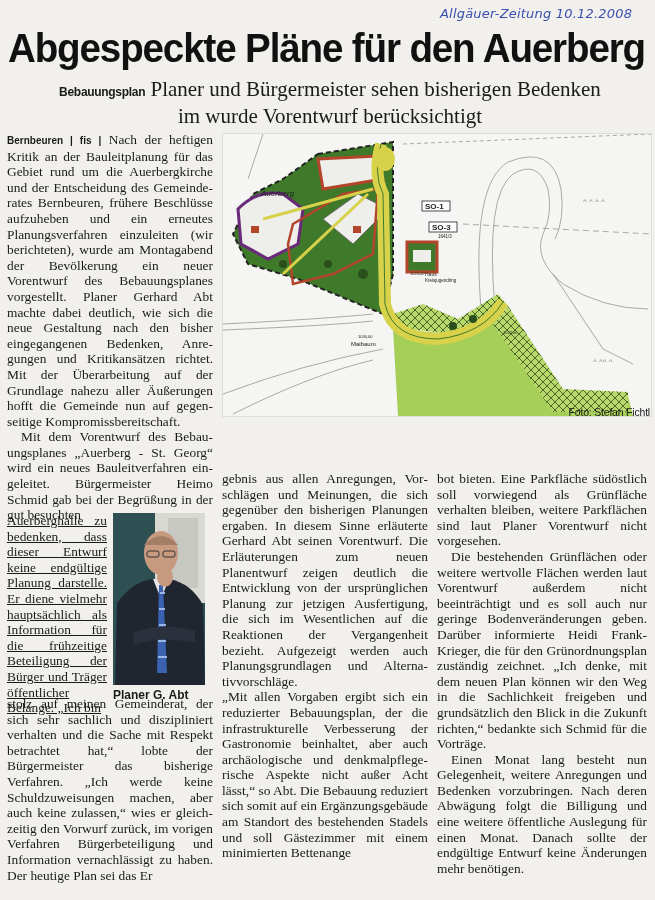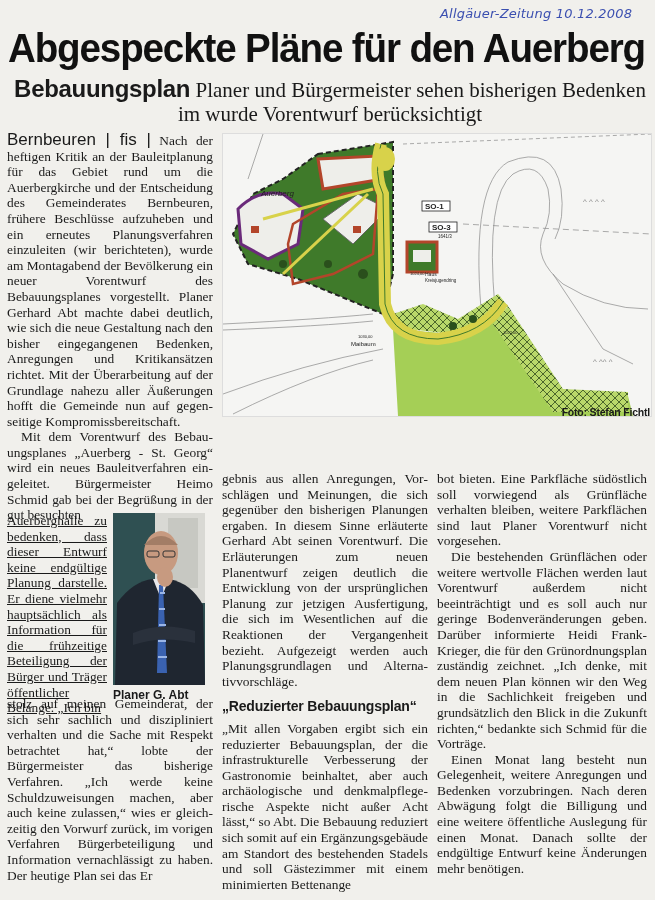--- a/index.html
+++ b/index.html
@@ -6,35 +6,35 @@
   body { width:655px; height:900px; background:#f1f0ec; position:relative; overflow:hidden;
          font-family:"Liberation Serif", serif; color:#1a1a1a; }
   .handnote { position:absolute; top:6px; left:440px; font-family:"DejaVu Sans", sans-serif;
               font-style:italic; font-size:13px; color:#3b4fb0; letter-spacing:0.2px; }
   .handnote .date { }
   .headline { position:absolute; top:24px; left:8px; width:640px; text-align:center;
               font-family:"Liberation Sans", sans-serif; font-weight:bold; font-size:41px;
               letter-spacing:-1.2px; line-height:48px; color:#111; transform:scaleX(0.94); transform-origin:left; white-space:nowrap; }
   .subhead { position:absolute; top:77px; left:10px; width:640px; text-align:center;
              font-size:21px; line-height:24px; color:#1a1a1a; }
-  .subhead .kicker { font-family:"Liberation Sans", sans-serif; font-weight:bold; font-size:24px; letter-spacing:-0.3px; }
+  .subhead .kicker { font-family:"Liberation Sans", sans-serif; font-weight:bold; font-size:12px; letter-spacing:-0.3px; }
   .col { position:absolute; font-size:13.4px; line-height:15.6px; text-align:justify; hyphens:manual; }
   .col p { margin:0; }
   .col p.indent { text-indent:14px; }
-  .dateline { font-family:"Liberation Sans", sans-serif; font-weight:normal; font-size:17px; }
+  .dateline { font-family:"Liberation Sans", sans-serif; font-weight:bold; font-size:10px; }
   .col1a { left:7px; top:132px; width:206px; }
   .col1b { left:7px; top:513px; width:100px;text-decoration:underline; }
   .col1c { left:7px; top:696px; width:206px; }
   .col2 { left:222px; top:471px; width:206px; }
   .col3 { left:437px; top:471px; width:210px; }
   .subtitle2 { font-family:"Liberation Sans", sans-serif; font-weight:bold; font-size:14px; margin:10px 0 6px 0; letter-spacing:-0.2px; }
   .map { position:absolute; left:222px; top:133px; width:428px; height:282px; background:#f5f5f3; overflow:hidden; border:1px solid #ddd; }
   .caption { position:absolute; left:222px; top:419px; width:428px; font-family:"Liberation Sans", sans-serif;
              font-weight:bold; font-size:11.3px; line-height:14px; color:#1a1a1a; letter-spacing:-0.2px; }
-  .caption .credit { position:absolute; right:0; bottom:0; font-weight:bold; font-size:10.5px; }
+  .caption .credit { position:absolute; right:0; bottom:0; font-weight:normal; font-size:10.5px; }
   .photo { position:absolute; left:113px; top:513px; width:92px; height:172px; overflow:hidden; background:#2d4a4c; }
   .photo-caption { position:absolute; left:113px; top:688px; font-family:"Liberation Sans", sans-serif; font-weight:bold; font-size:12px; }
   .ghost { position:absolute; font-family:"Liberation Sans", sans-serif; font-weight:bold; color:rgba(120,130,150,0.12); }
 </style>
 </head>
 <body>
 
 <div class="ghost" style="left:230px;top:360px;font-size:40px;">Sonne im Winkel</div>
 
 <div class="handnote">
@@ -154,21 +154,20 @@
       <text x="128" y="212" font-size="6">Maibaum</text>
     </g>
   </svg>
 </div>
 <div class="caption">
   <span class="credit">Foto: Stefan Fichtl</span>
 </div>
 
 <div class="col col2">
   <p>gebnis aus allen Anregungen, Vor­schlägen und Meinungen, die sich gegenüber den bisherigen Planun­gen ergaben. In diesem Sinne erläu­terte Gerhard Abt seinen Vorent­wurf. Die Erläuterungen zum neuen Planentwurf zeigen deutlich die Entwicklung von der ursprüngli­chen Planung zur jetzigen Ausferti­gung, die sich im Wesentlichen auf die Reaktionen der Vergangenheit bezieht. Aufgezeigt werden auch Planungsgrundlagen und Alterna­tivvorschläge.</p>
-  <div class="subtitle2">„Reduzierter Bebauungsplan“</div>
   <p>„Mit allen Vorgaben ergibt sich ein reduzierter Bebauungsplan, der die infrastrukturelle Verbesserung der Gastronomie beinhaltet, aber auch archäologische und denkmalpflege­rische Aspekte nicht außer Acht lässt,“ so Abt. Die Bebauung redu­ziert sich somit auf ein Ergänzungs­gebäude am Standort des bestehen­den Stadels und soll Gästezimmer mit einem minimierten Bettenange­</p>
 </div>
 
 <div class="col col3">
   <p>bot bieten. Eine Parkfläche südöst­lich soll vorwiegend als Grünfläche verhalten bleiben, weitere Parkflä­chen sind laut Planer Vorentwurf nicht vorgesehen.</p>
   <p class="indent">Die bestehenden Grünflächen oder weitere wertvolle Flächen wer­den laut Vorentwurf außerdem nicht beeinträchtigt und es soll auch nur geringe Bodenveränderungen geben. Darüber informierte Heidi Frank-Krieger, die für den Grün­ordnungsplan zuständig zeichnet. „Ich denke, mit dem neuen Plan können wir den Weg in die Sach­lichkeit freigeben und grundsätzlich den Blick in die Zukunft richten,“ bedankte sich Schmid für die Vor­träge.</p>
   <p class="indent">Einen Monat lang besteht nun Gelegenheit, weitere Anregungen und Bedenken vorzubringen. Nach deren Abwägung folgt die Billigung und eine weitere öffentliche Ausle­gung für einen Monat. Danach sollte der endgültige Entwurf keine Ände­rungen mehr benötigen.</p>
 </div>
 
 </body></html>

